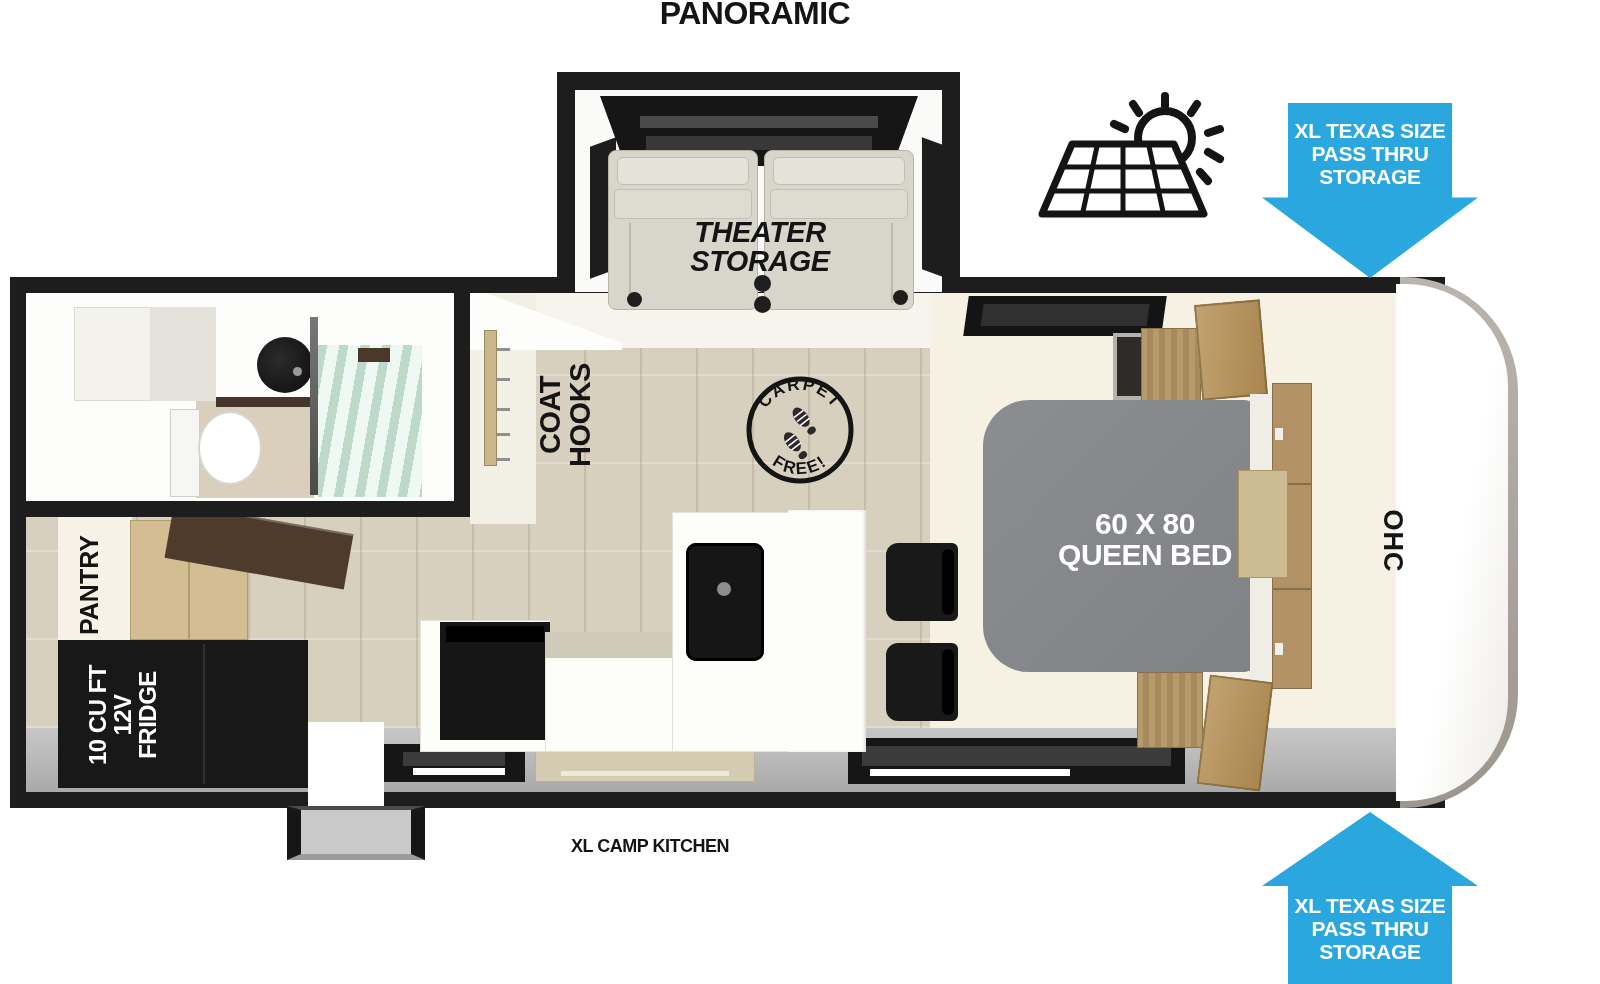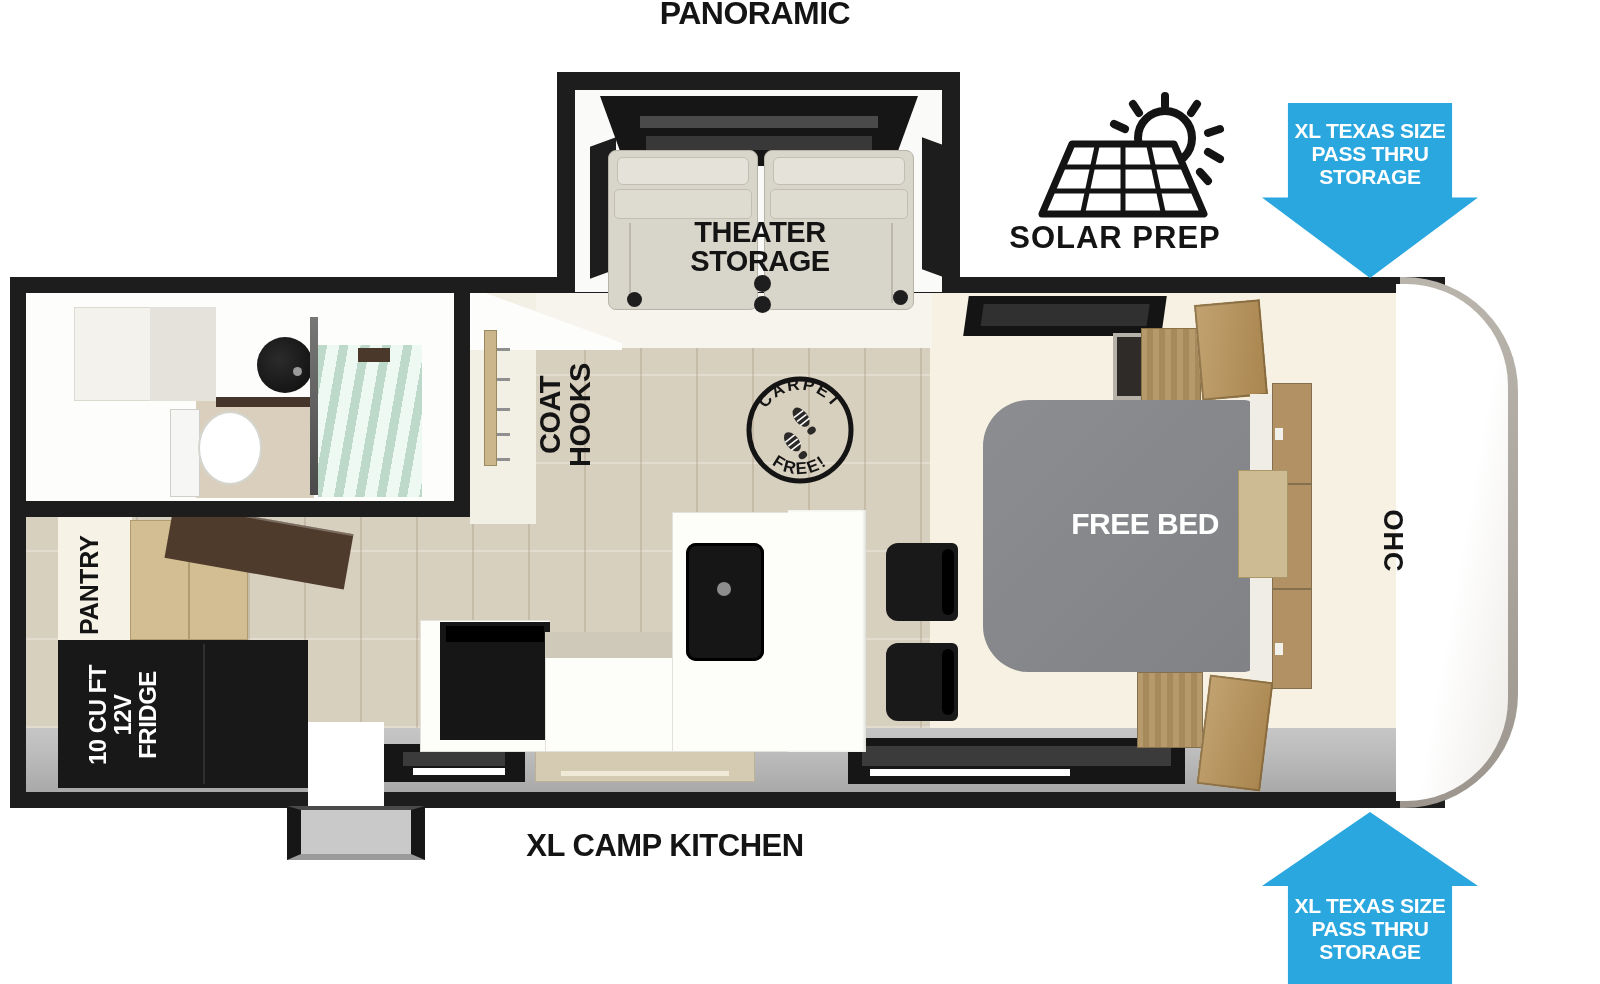--- a/index.html
+++ b/index.html
@@ -3,23 +3,23 @@
 <meta charset="utf-8">
 <style>
   html,body{margin:0;padding:0;background:#fff;}
   .canvas{position:relative;width:1600px;height:984px;background:#fff;overflow:hidden;
           font-family:"Liberation Sans",sans-serif;color:#141414;}
   .abs{position:absolute;}
   .lbl{font-weight:bold;text-align:center;line-height:1.02;letter-spacing:-.5px;color:#141414;}
   .white{color:#fff;}
   
   .title{left:525px;top:-2px;width:460px;font-size:32px;line-height:30px;}
-  .theater-lbl{left:605px;top:218px;width:310px;font-size:29px;line-height:29px;}
+  .theater-lbl{left:605px;top:218px;width:310px;font-size:29px;line-height:29px;font-style:italic;}
   .solar-lbl{left:990px;top:222px;width:250px;font-size:31px;letter-spacing:1px;}
-  .campkitchen-lbl{left:470px;top:832px;width:390px;font-size:31px;line-height:28px;}
+  .campkitchen-lbl{left:455px;top:832px;width:390px;font-size:18px;line-height:28px;}
   .bed-lbl{left:1005px;top:508px;width:280px;font-size:30px;line-height:31px;}
   .rot{display:flex;align-items:center;justify-content:center;}
   .coat-lbl{left:495px;top:350px;width:140px;height:130px;font-size:29px;line-height:30px;transform:rotate(-90deg);}
   .pantry-lbl{left:40px;top:560px;width:100px;height:50px;font-size:25px;transform:rotate(-90deg);letter-spacing:0;}
   .fridge-lbl{left:52px;top:672px;width:140px;height:86px;font-size:24px;line-height:25px;transform:rotate(-90deg);}
   .ohc-lbl{left:1347px;top:516px;width:90px;height:50px;font-size:27px;transform:rotate(90deg);letter-spacing:1px;}
   
   .arrow{width:216px;background:var(--arrow_blue);}
   .arrow-text{position:absolute;left:0;width:100%;text-align:center;font-weight:bold;
               font-size:21px;line-height:23px;color:#fff;letter-spacing:-.3px;}
@@ -208,21 +208,22 @@
     <div>
         <div>10 CU FT</div>
          <div>12V</div>
          <div>FRIDGE</div>
       </div>
   </div>
   <div class="abs lbl rot ohc-lbl">
     <div>OHC</div>
   </div>
   <div class="abs lbl bed-lbl white">
-    <div>FREE BED</div>
+    <div>60 X 80</div>
+    <div>QUEEN BED</div>
   </div>
 
   <svg class="abs" style="left:744px;top:374px;" width="112" height="112" viewBox="0 0 112 112">
     <circle cx="56" cy="56" r="51" fill="none" stroke="#141414" stroke-width="5"></circle>
     <defs>
       <path id="arcTop" d="M 16 56 A 40 40 0 0 1 96 56"></path>
       <path id="arcBot" d="M 12 56 A 44 44 0 0 0 100 56"></path>
     </defs>
     <text font-family="Liberation Sans, sans-serif" font-size="17" font-weight="bold" letter-spacing="2" fill="#141414">
       <textPath href="#arcTop" startOffset="50%" text-anchor="middle">CARPET</textPath>
@@ -265,21 +266,20 @@
     <circle cx="143" cy="52" r="27" fill="#ffffff" stroke="#141414" stroke-width="8"></circle>
     <polygon points="20,128 50,58 152,58 182,128" fill="#ffffff" stroke="#141414" stroke-width="7" stroke-linejoin="round"></polygon>
     <g stroke="#141414" stroke-width="5">
       <line x1="75.5" y1="58" x2="60.5" y2="128"></line>
       <line x1="101" y1="58" x2="101" y2="128"></line>
       <line x1="126.5" y1="58" x2="141.5" y2="128"></line>
       <line x1="40.1" y1="81" x2="161.9" y2="81"></line>
       <line x1="29.9" y1="105" x2="172.1" y2="105"></line>
     </g>
   </svg>
-  <div class="abs lbl solar-lbl">SOLAR PREP</div>
 
   <div class="abs arrow arrow-down">
     <div class="arrow-text" style="top:16px;">
       <div>XL TEXAS SIZE</div>
       <div>PASS THRU</div>
       <div>STORAGE</div>
     </div>
   </div>
   <div class="abs arrow arrow-up">
     <div class="arrow-text" style="top:82px;">

